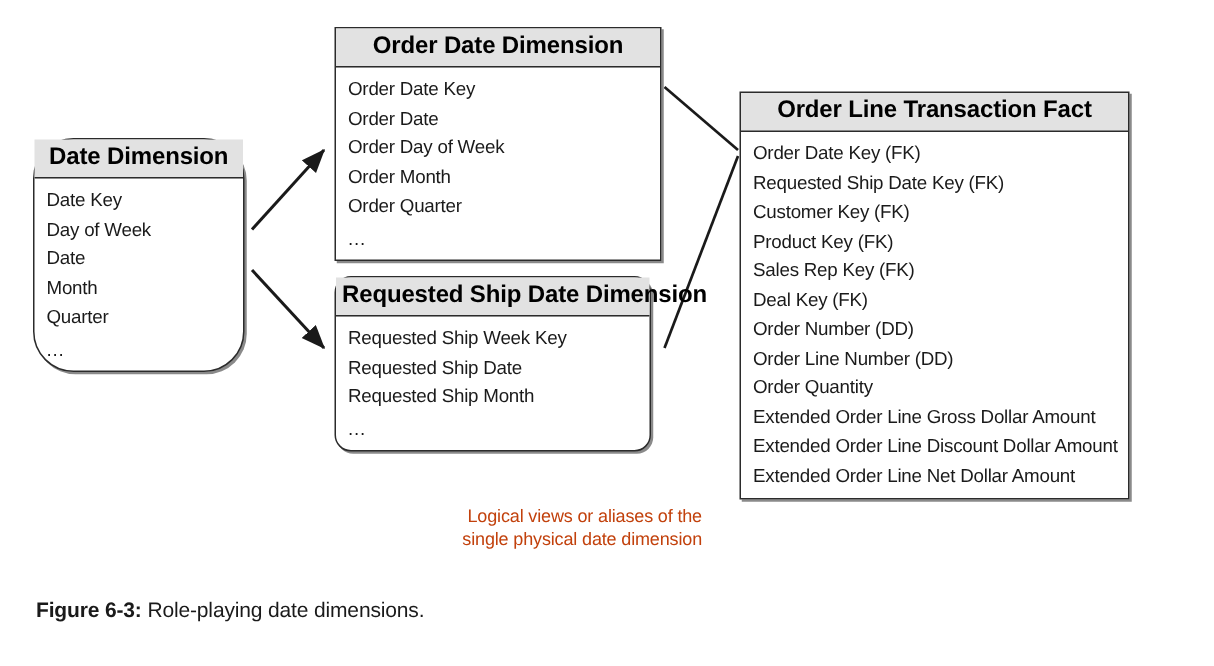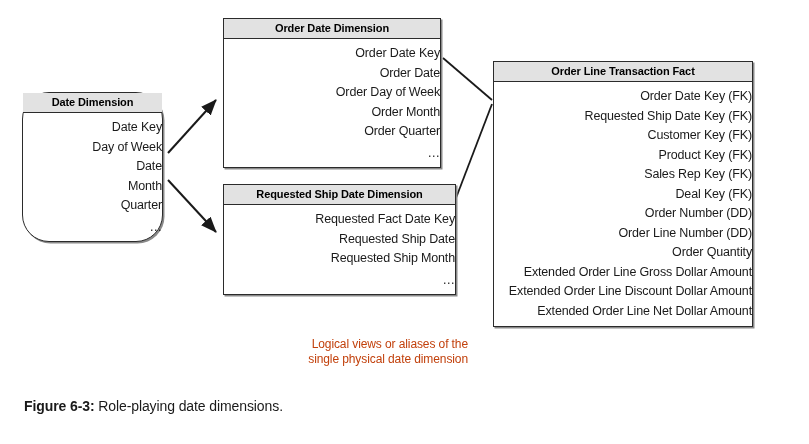--- a/index.html
+++ b/index.html
@@ -36,47 +36,46 @@
     box-sizing: border-box;
     border: 1.5px solid #2b2b2b;
     background: #ffffff;
     box-shadow: 1.5px 1.5px 0 0 #8a8a8a;
   }
   .entity-header {
     box-sizing: border-box;
     background: #e2e2e2;
     border-bottom: 1.5px solid #2b2b2b;
     font-weight: bold;
-    font-size: 11px;
+    font-size: 16px;
     text-align: center;
     letter-spacing: -0.1px;
     padding: 3px 4px 4px 4px;
     color: #000000;
     white-space: nowrap;
   }
   .entity-body {
     padding: 5px 0 5px 8px;
-    text-align: right;
   }
   .entity-row {
     font-size: 12.5px;
     line-height: 19.5px;
     white-space: nowrap;
     letter-spacing: -0.15px;
     color: #1a1a1a;
   }
   .entity-row.ellipsis {
     line-height: 17px;
     padding-top: 3px;
     letter-spacing: 0.5px;
   }
 
   #box-date-dimension   { left: 22px;  top: 92px;  width: 141px; border-radius: 27px; }
   #box-order-date       { left: 223px; top: 18px;  width: 218px; }
-  #box-requested-ship   { left: 223px; top: 184px; width: 233px; }
+  #box-requested-ship   { left: 223px; top: 184px; width: 211px; border-radius: 11px; }
   #box-fact             { left: 493px; top: 61px;  width: 260px; }
 
   #annotation-note {
     position: absolute;
     left: 223px;
     top: 337px;
     width: 245px;
     text-align: right;
     font-size: 12px;
     line-height: 15px;
@@ -141,21 +140,21 @@
       <div class="entity-row">Order Day of Week</div>
       <div class="entity-row">Order Month</div>
       <div class="entity-row">Order Quarter</div>
       <div class="entity-row ellipsis">...</div>
     </div>
   </div>
 
   <div class="entity-box" id="box-requested-ship">
     <div class="entity-header">Requested Ship Date Dimension</div>
     <div class="entity-body">
-      <div class="entity-row">Requested Fact Date Key</div>
+      <div class="entity-row">Requested Ship Week Key</div>
       <div class="entity-row">Requested Ship Date</div>
       <div class="entity-row">Requested Ship Month</div>
       <div class="entity-row ellipsis">...</div>
     </div>
   </div>
 
   <div class="entity-box" id="box-fact">
     <div class="entity-header">Order Line Transaction Fact</div>
     <div class="entity-body">
       <div class="entity-row">Order Date Key (FK)</div>

